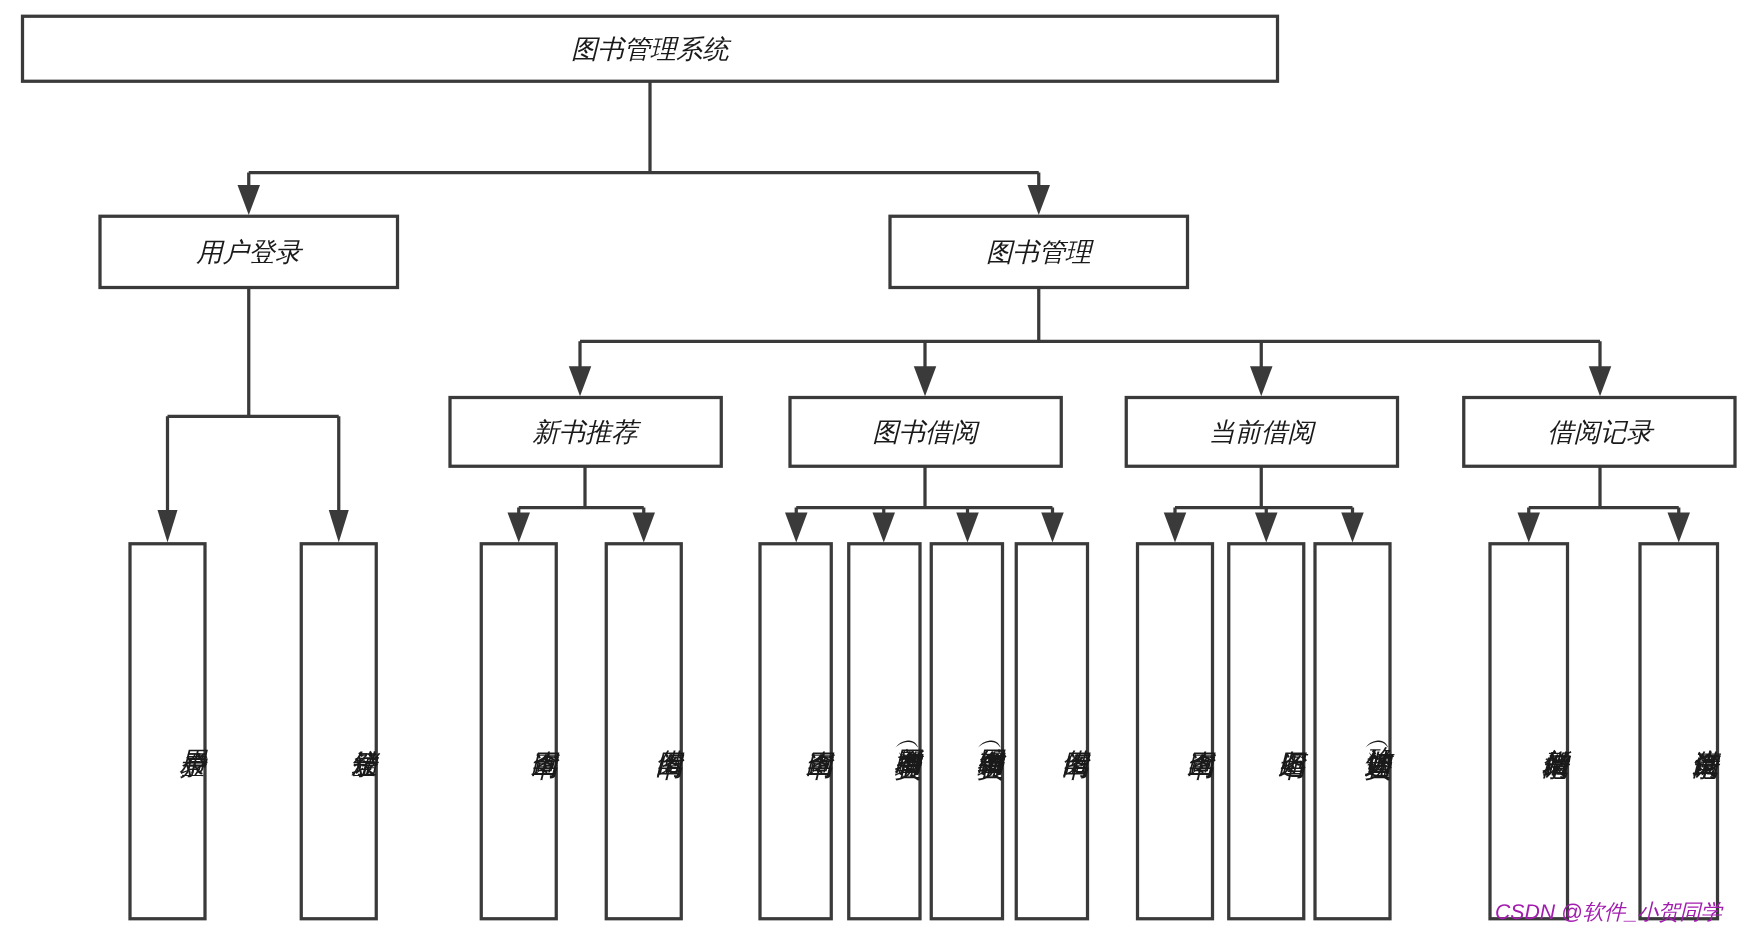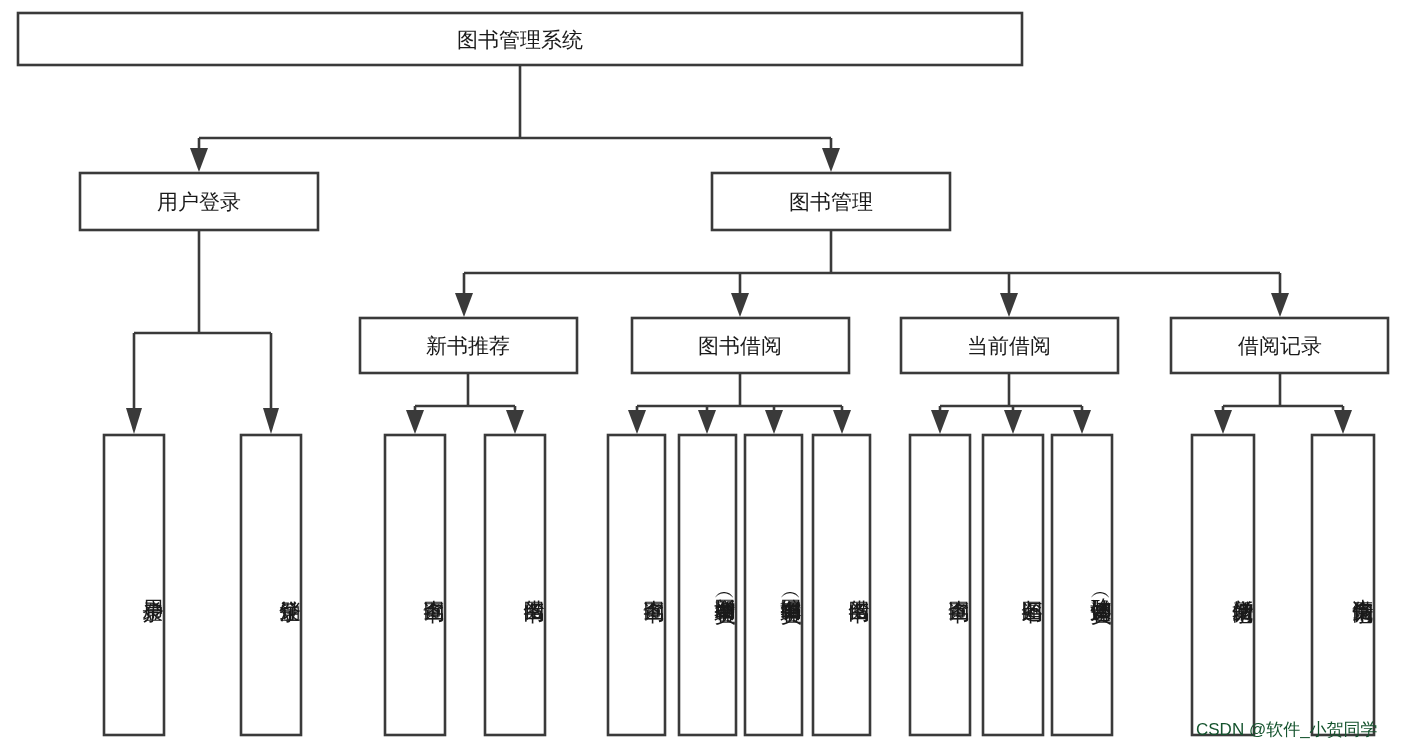--- a/index.html
+++ b/index.html
@@ -11,20 +11,21 @@
     width: 1405px;
     height: 747px;
     overflow: hidden;
     font-family: "Liberation Sans", "DejaVu Sans", sans-serif;
   }
   #canvas {
     position: relative;
     width: 1405px;
     height: 747px;
     background: #ffffff;
+    font-style: italic;
   }
   svg#diagram {
     position: absolute;
     left: 0;
     top: 0;
     width: 1405px;
     height: 747px;
   }
   .node-rect {
     fill: #ffffff;
@@ -60,21 +61,21 @@
     display: flex;
     align-items: flex-start;
     justify-content: center;
     white-space: nowrap;
     pointer-events: none;
   }
   .watermark {
     position: absolute;
     font-family: "Liberation Sans", "DejaVu Sans", sans-serif;
     font-size: 17px;
-    color: #14532d;
+    color: #a21caf;
     white-space: nowrap;
   }
 </style>
 </head>
 <body>
 
 <div id="canvas">
 
   <svg id="diagram" viewBox="0 0 1405 747">
     <defs></defs>

